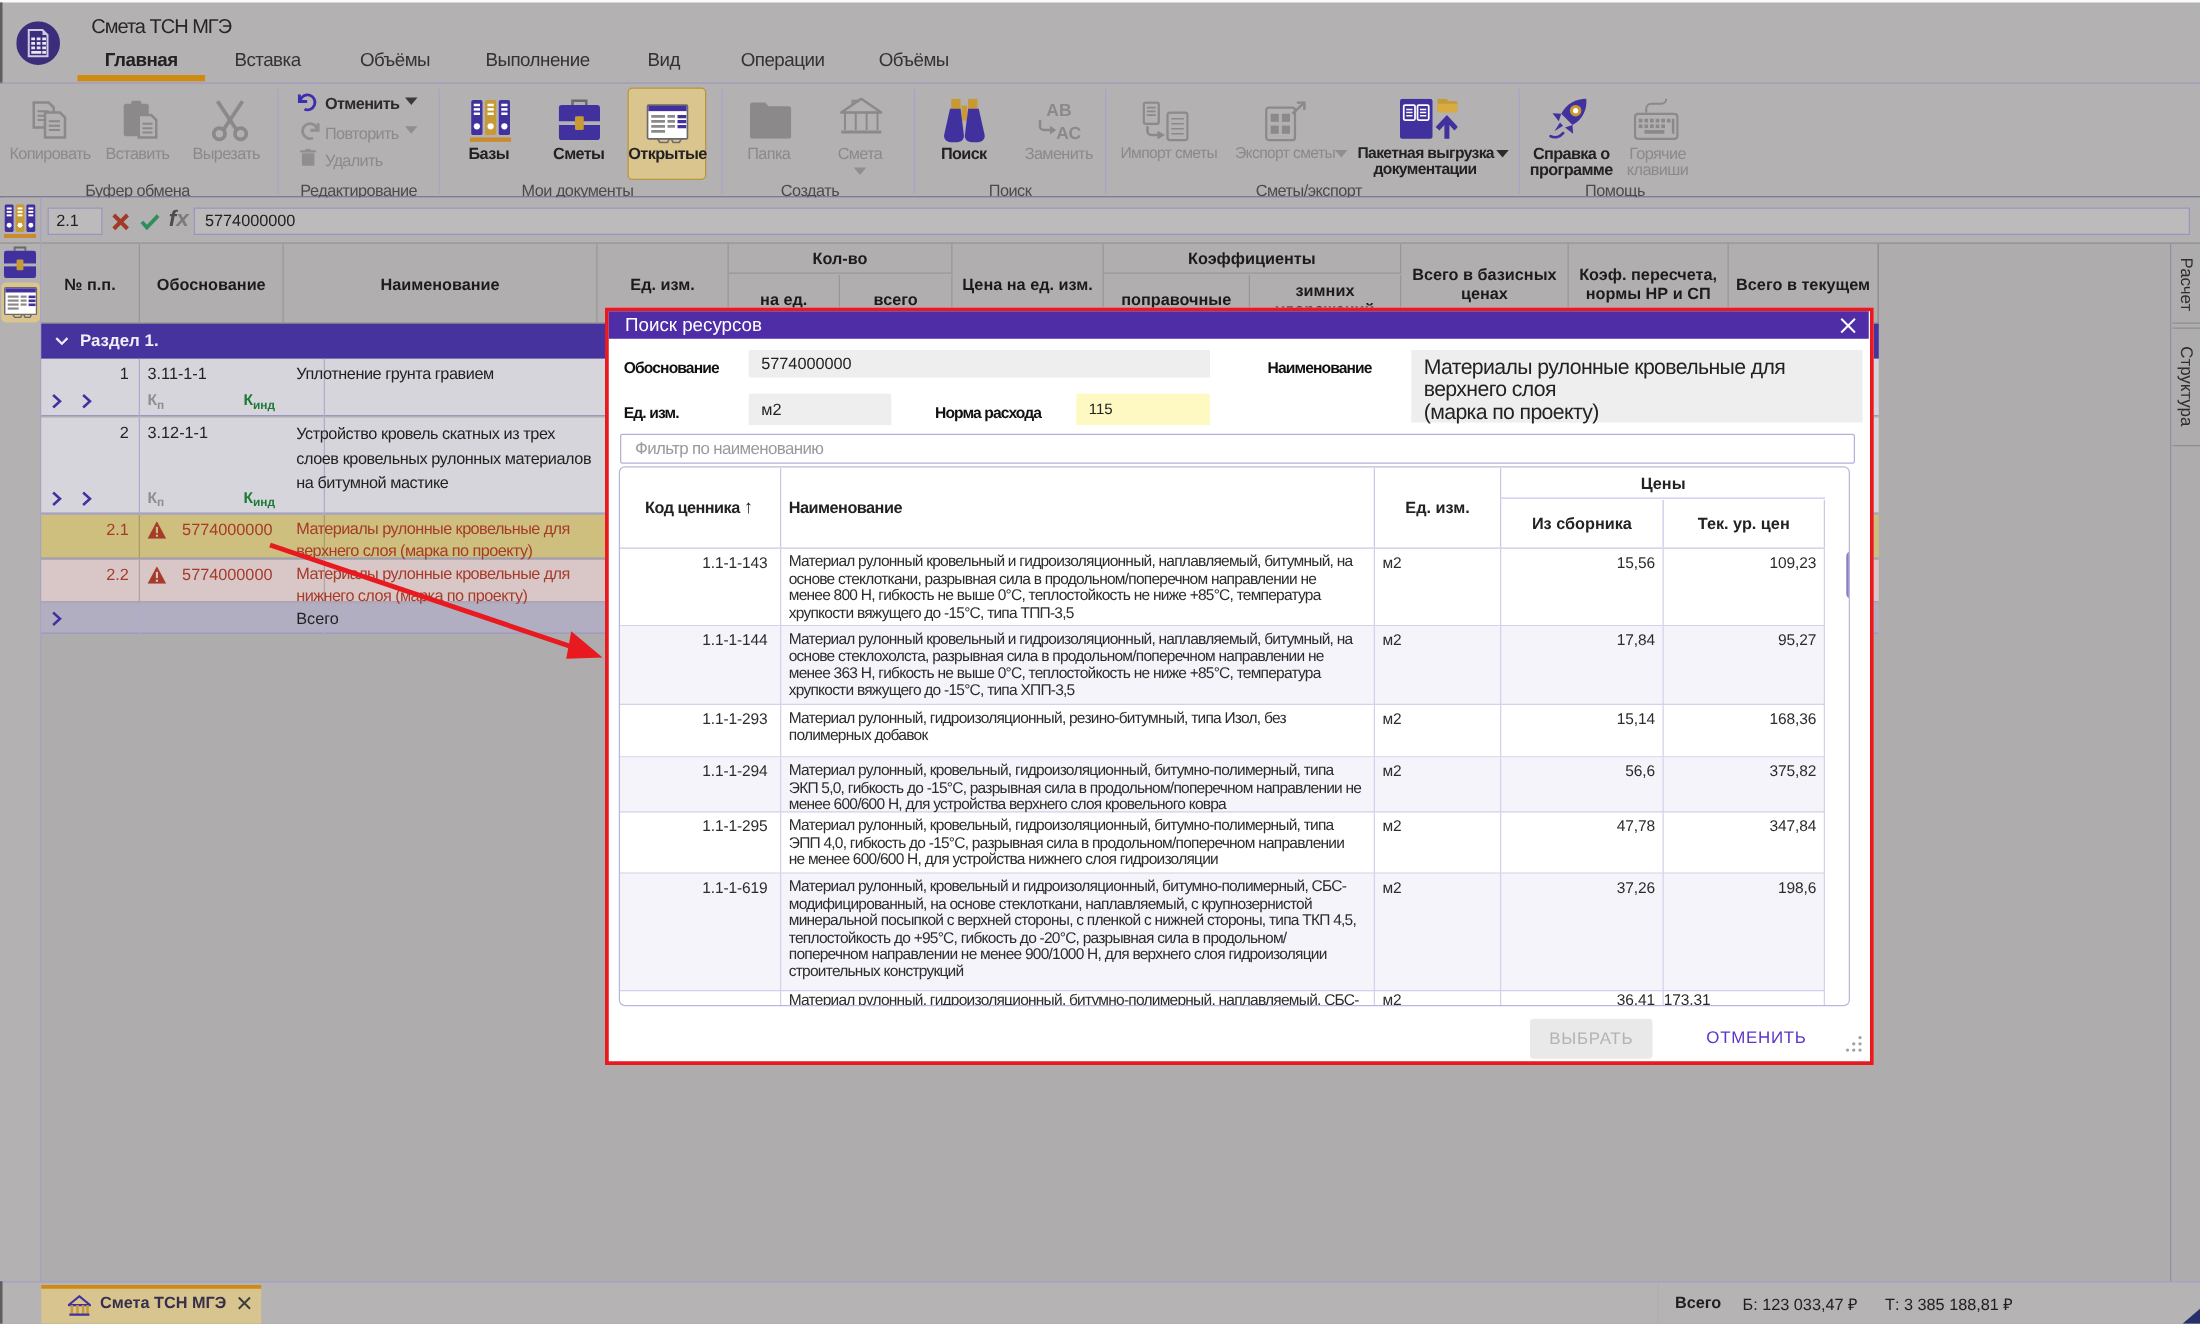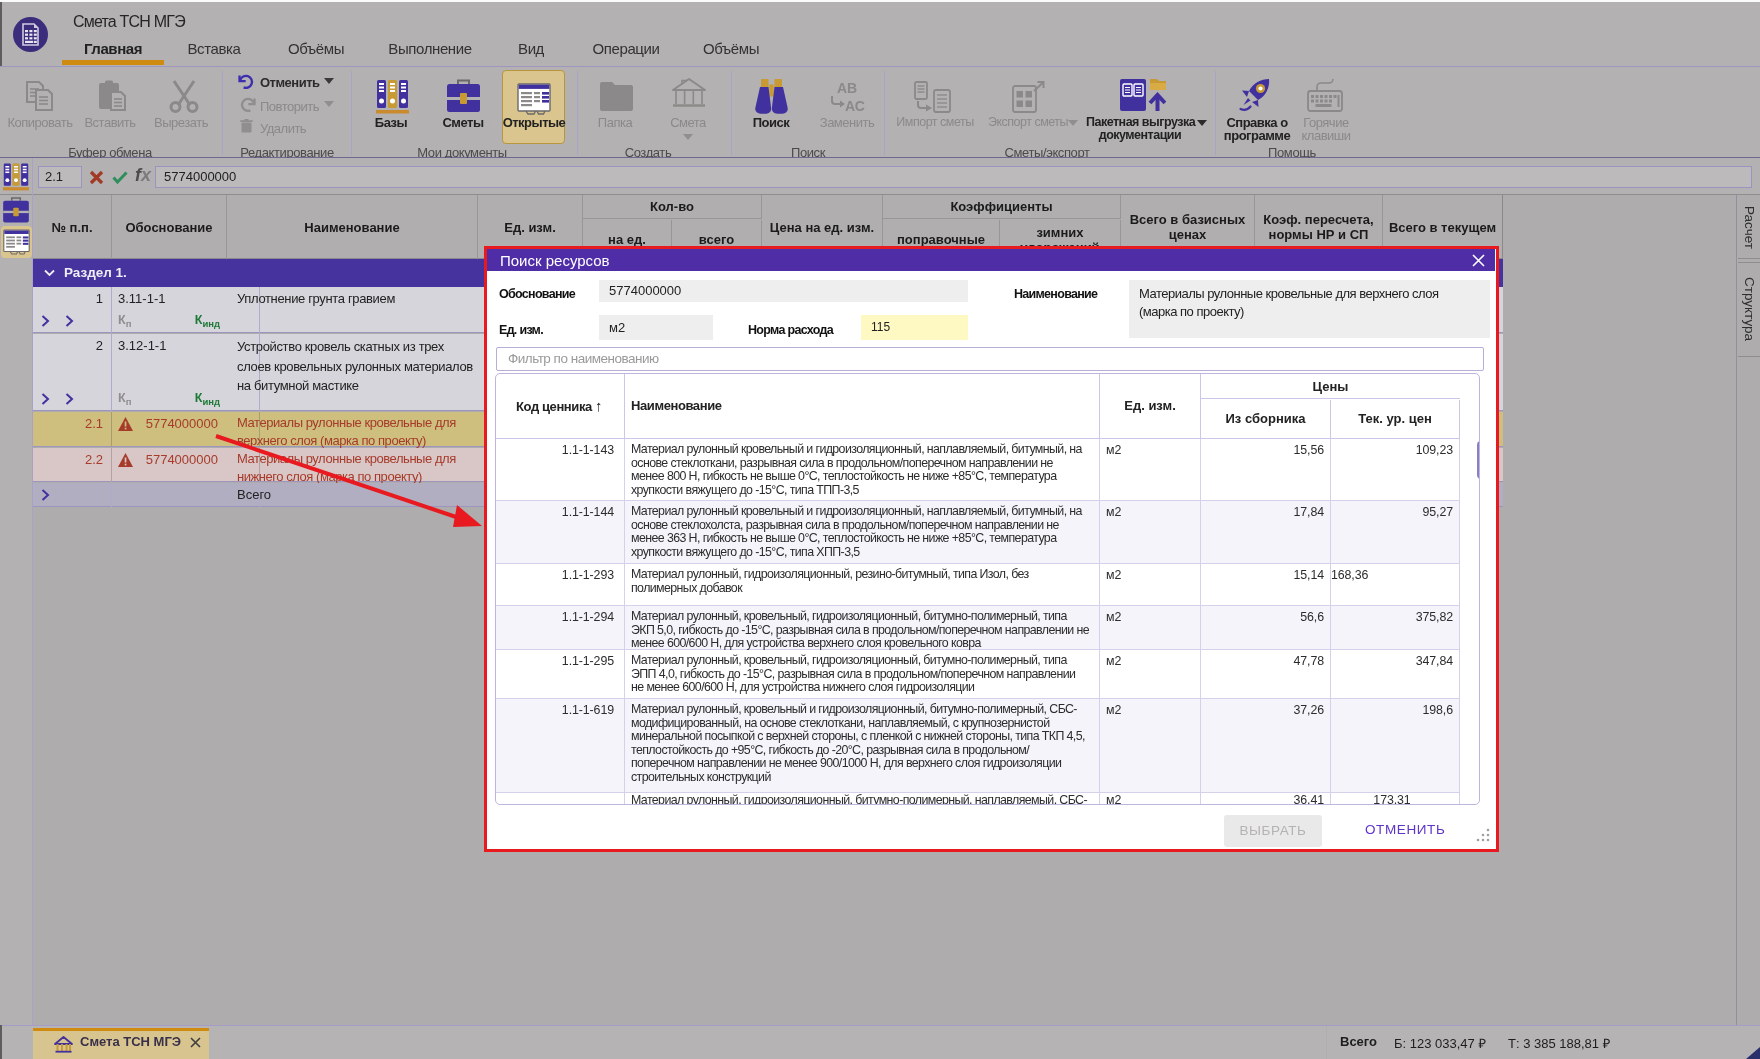--- a/index.html
+++ b/index.html
@@ -490,21 +490,21 @@
 <div class="a" style="left:484px;top:246px;width:1015px;height:606px;background:#fff;border:3.5px solid #e8191f">
 <div class="a" style="left:0;top:0;width:1008px;height:22px;background:#4f2da6"></div>
 <div class="a" style="left:13px;top:3px;font-size:15px;color:#fff">Поиск ресурсов</div>
 <svg class="a" style="left:985px;top:5px" width="13" height="13" viewBox="0 0 13 13" stroke="#fff" stroke-width="1.6" fill="none">
       <path d="M1 1 L12 12 M12 1 L1 12"></path>
     </svg>
 
 <div class="a" style="left:12px;top:38px;font-size:12.5px;font-weight:bold;color:#111;letter-spacing:-0.7px">Обоснование</div>
 <div class="a" style="left:112px;top:31px;width:369px;height:22px;background:#eee;font-size:13px;color:#222;line-height:22px;padding-left:10px">5774000000</div>
 <div class="a" style="left:527px;top:38px;font-size:12.5px;font-weight:bold;color:#111;letter-spacing:-0.7px">Наименование</div>
-<div class="a" style="left:642px;top:31px;width:361px;height:58px;background:#eee;font-size:13px;color:#222;line-height:18px;padding:5px 0 0 10px;letter-spacing:-0.5px">Материалы рулонные кровельные для верхнего слоя<br>(марка по проекту)</div>
+<div class="a" style="left:642px;top:31px;width:361px;height:58px;background:#eee;font-size:17px;color:#222;line-height:18px;padding:5px 0 0 10px;letter-spacing:-0.5px">Материалы рулонные кровельные для верхнего слоя<br>(марка по проекту)</div>
 <div class="a" style="left:12px;top:74px;font-size:12.5px;font-weight:bold;color:#111;letter-spacing:-0.7px">Ед. изм.</div>
 <div class="a" style="left:112px;top:66px;width:114px;height:25px;background:#eee;font-size:13px;color:#222;line-height:25px;padding-left:10px">м2</div>
 <div class="a" style="left:261px;top:74px;font-size:12.5px;font-weight:bold;color:#111;letter-spacing:-0.7px">Норма расхода</div>
 <div class="a" style="left:374px;top:66px;width:107px;height:25px;background:#fef9c3;font-size:12px;color:#222;line-height:25px;padding-left:10px">115</div>
 
 <div class="a" style="left:9px;top:98px;width:988px;height:24px;border:1px solid #b7aed8;border-radius:2px;font-size:13.5px;color:#9a9a9a;line-height:22px;padding-left:11px;letter-spacing:-0.5px">Фильтр по наименованию</div>
 
 <div class="a" style="left:8px;top:124px;width:985px;height:432px;border:1px solid #beb5dd;border-radius:5px;overflow:hidden">
 
 <div class="a" style="left:0;top:0;width:129px;height:64px;border-right:1px solid #cdc6e8;font-size:13px;font-weight:bold;color:#222;line-height:64px;padding-left:20px;letter-spacing:-0.4px">Код ценника <span style="font-weight:normal;font-size:15px">↑</span></div>
@@ -527,21 +527,21 @@
 <div class="dtc" style="left:129px;top:0;width:475px;height:63px;padding:4px 0 0 6px;white-space:nowrap;letter-spacing:-0.6px">Материал рулонный кровельный и гидроизоляционный, наплавляемый, битумный, на<br>основе стеклохолста, разрывная сила в продольном/поперечном направлении не<br>менее 363 Н, гибкость не выше 0°С, теплостойкость не ниже +85°С, температура<br>хрупкости вяжущего до -15°С, типа ХПП-3,5</div>
 <div class="dtc" style="left:604px;top:0;width:101px;height:63px;padding:5px 0 0 6px">м2</div>
 <div class="dtc" style="left:705px;top:0;width:130px;height:63px;text-align:right;padding:5px 6px 0 0">17,84</div>
 <div class="dtc" style="left:835px;top:0;width:129px;height:63px;text-align:right;padding:5px 6px 0 0">95,27</div>
 </div>
 <div class="a" style="left:0;top:190px;width:964px;height:42px;border-bottom:1px solid #d6d0ea">
 <div class="dtc" style="left:0;top:0;width:129px;height:42px;text-align:right;padding:5px 10px 0 0">1.1-1-293</div>
 <div class="dtc" style="left:129px;top:0;width:475px;height:42px;padding:4px 0 0 6px;white-space:nowrap;letter-spacing:-0.6px">Материал рулонный, гидроизоляционный, резино-битумный, типа Изол, без<br>полимерных добавок</div>
 <div class="dtc" style="left:604px;top:0;width:101px;height:42px;padding:5px 0 0 6px">м2</div>
 <div class="dtc" style="left:705px;top:0;width:130px;height:42px;text-align:right;padding:5px 6px 0 0">15,14</div>
-<div class="dtc" style="left:835px;top:0;width:129px;height:42px;padding:5px 6px 0 0">168,36</div>
+<div class="dtc" style="left:835px;top:0;width:129px;height:42px;text-align:right;padding:5px 6px 0 0">168,36</div>
 </div>
 <div class="a" style="left:0;top:232px;width:964px;height:44px;background:#f5f4fa;border-bottom:1px solid #d6d0ea">
 <div class="dtc" style="left:0;top:0;width:129px;height:44px;text-align:right;padding:5px 10px 0 0">1.1-1-294</div>
 <div class="dtc" style="left:129px;top:0;width:475px;height:44px;padding:4px 0 0 6px;white-space:nowrap;letter-spacing:-0.6px">Материал рулонный, кровельный, гидроизоляционный, битумно-полимерный, типа<br>ЭКП 5,0, гибкость до -15°С, разрывная сила в продольном/поперечном направлении не<br>менее 600/600 Н, для устройства верхнего слоя кровельного ковра</div>
 <div class="dtc" style="left:604px;top:0;width:101px;height:44px;padding:5px 0 0 6px">м2</div>
 <div class="dtc" style="left:705px;top:0;width:130px;height:44px;text-align:right;padding:5px 6px 0 0">56,6</div>
 <div class="dtc" style="left:835px;top:0;width:129px;height:44px;text-align:right;padding:5px 6px 0 0">375,82</div>
 </div>
 <div class="a" style="left:0;top:276px;width:964px;height:49px;border-bottom:1px solid #d6d0ea">
 <div class="dtc" style="left:0;top:0;width:129px;height:49px;text-align:right;padding:5px 10px 0 0">1.1-1-295</div>
@@ -555,21 +555,21 @@
 <div class="dtc" style="left:129px;top:0;width:475px;height:94px;padding:4px 0 0 6px;white-space:nowrap;letter-spacing:-0.6px">Материал рулонный, кровельный и гидроизоляционный, битумно-полимерный, СБС-<br>модифицированный, на основе стеклоткани, наплавляемый, с крупнозернистой<br>минеральной посыпкой с верхней стороны, с пленкой с нижней стороны, типа ТКП 4,5,<br>теплостойкость до +95°С, гибкость до -20°С, разрывная сила в продольном/<br>поперечном направлении не менее 900/1000 Н, для верхнего слоя гидроизоляции<br>строительных конструкций</div>
 <div class="dtc" style="left:604px;top:0;width:101px;height:94px;padding:5px 0 0 6px">м2</div>
 <div class="dtc" style="left:705px;top:0;width:130px;height:94px;text-align:right;padding:5px 6px 0 0">37,26</div>
 <div class="dtc" style="left:835px;top:0;width:129px;height:94px;text-align:right;padding:5px 6px 0 0">198,6</div>
 </div>
 <div class="a" style="left:0;top:419px;width:964px;height:13px;border-bottom:1px solid #d6d0ea">
 <div class="dtc" style="left:0;top:0;width:129px;height:13px;text-align:right;padding:1px 10px 0 0"></div>
 <div class="dtc" style="left:129px;top:0;width:475px;height:13px;padding:1px 0 0 6px;white-space:nowrap;letter-spacing:-0.6px">Материал рулонный, гидроизоляционный, битумно-полимерный, наплавляемый, СБС-<br>модифицированный</div>
 <div class="dtc" style="left:604px;top:0;width:101px;height:13px;padding:1px 0 0 6px">м2</div>
 <div class="dtc" style="left:705px;top:0;width:130px;height:13px;text-align:right;padding:1px 6px 0 0">36,41</div>
-<div class="dtc" style="left:835px;top:0;width:129px;height:13px;text-align:center;padding:1px 6px 0 0">173,31</div>
+<div class="dtc" style="left:835px;top:0;width:129px;height:13px;text-align:left;padding:1px 6px 0 0">173,31</div>
 </div>
 
 <div class="a" style="left:981px;top:67px;width:8px;height:38px;background:#8a7ec4;border-radius:4px"></div>
 </div>
 
 <div class="a" style="left:737px;top:566px;width:98px;height:32px;background:#e9e9e9;border-radius:3px;text-align:center;line-height:32px;font-size:13.5px;color:#b4b2b2;letter-spacing:0.6px">ВЫБРАТЬ</div>
 <div class="a" style="left:878px;top:573px;font-size:13.5px;color:#5d33c8;letter-spacing:0.6px">ОТМЕНИТЬ</div>
 <svg class="a" style="left:988px;top:578px" width="16" height="16" viewBox="0 0 16 16" fill="#a0a0a0">
 <circle cx="13" cy="3" r="1.3"></circle>
       <circle cx="8" cy="8" r="1.3"></circle>

